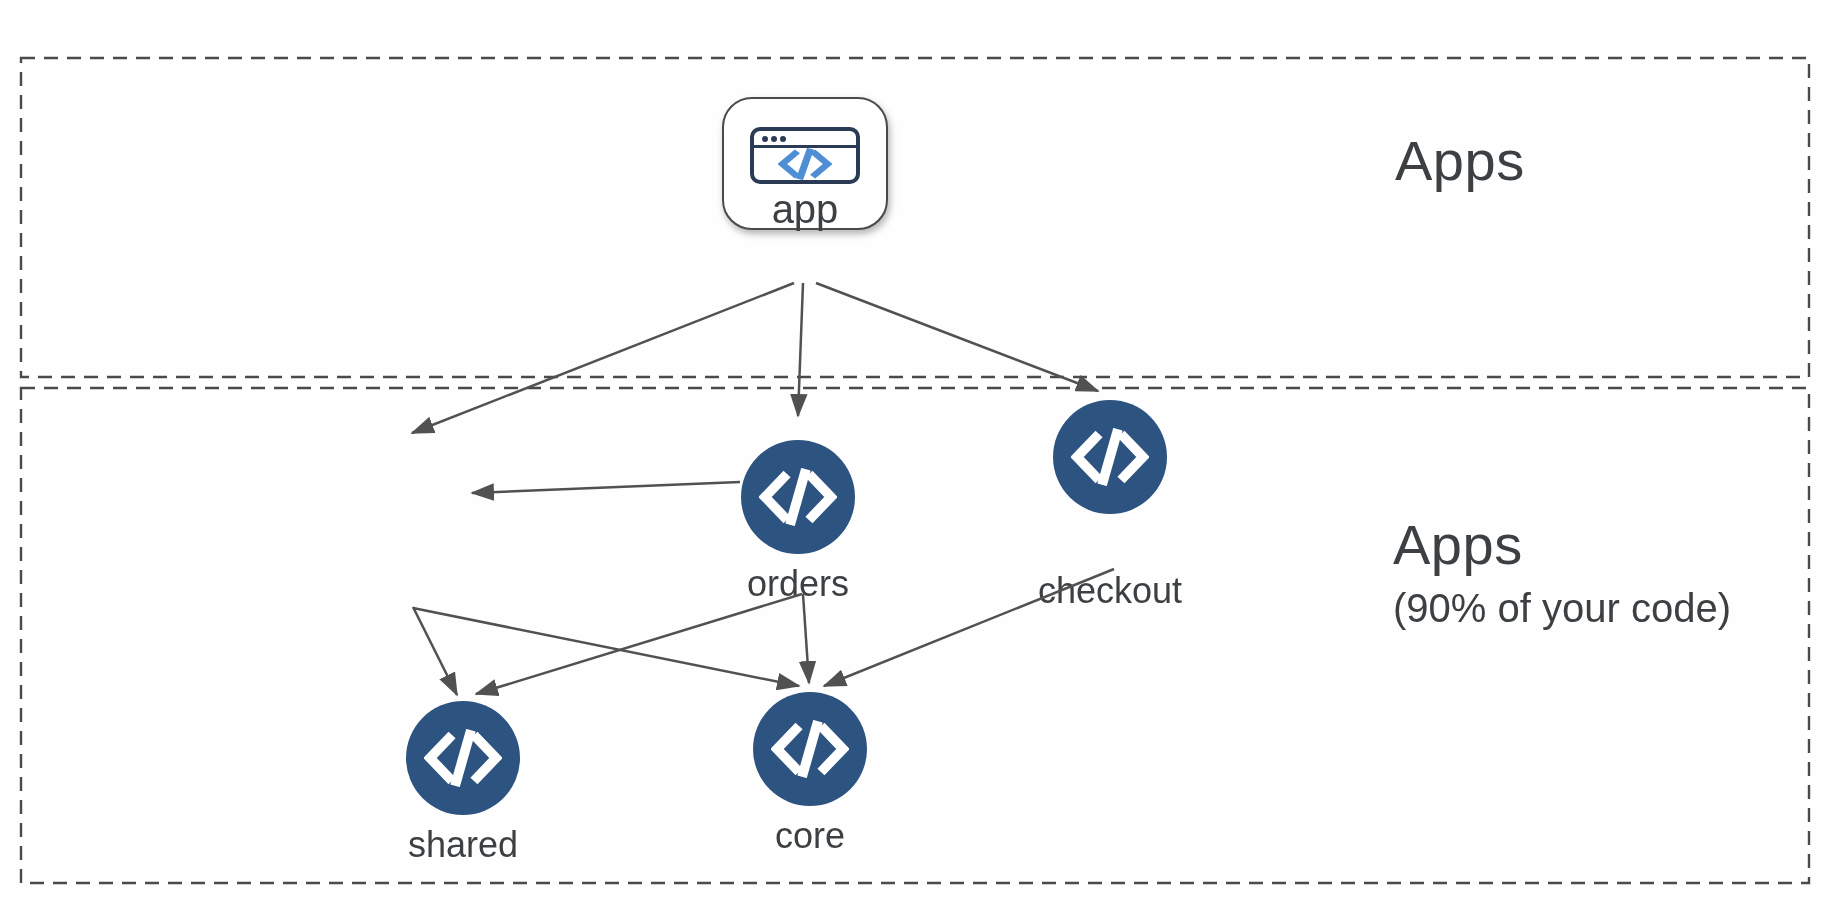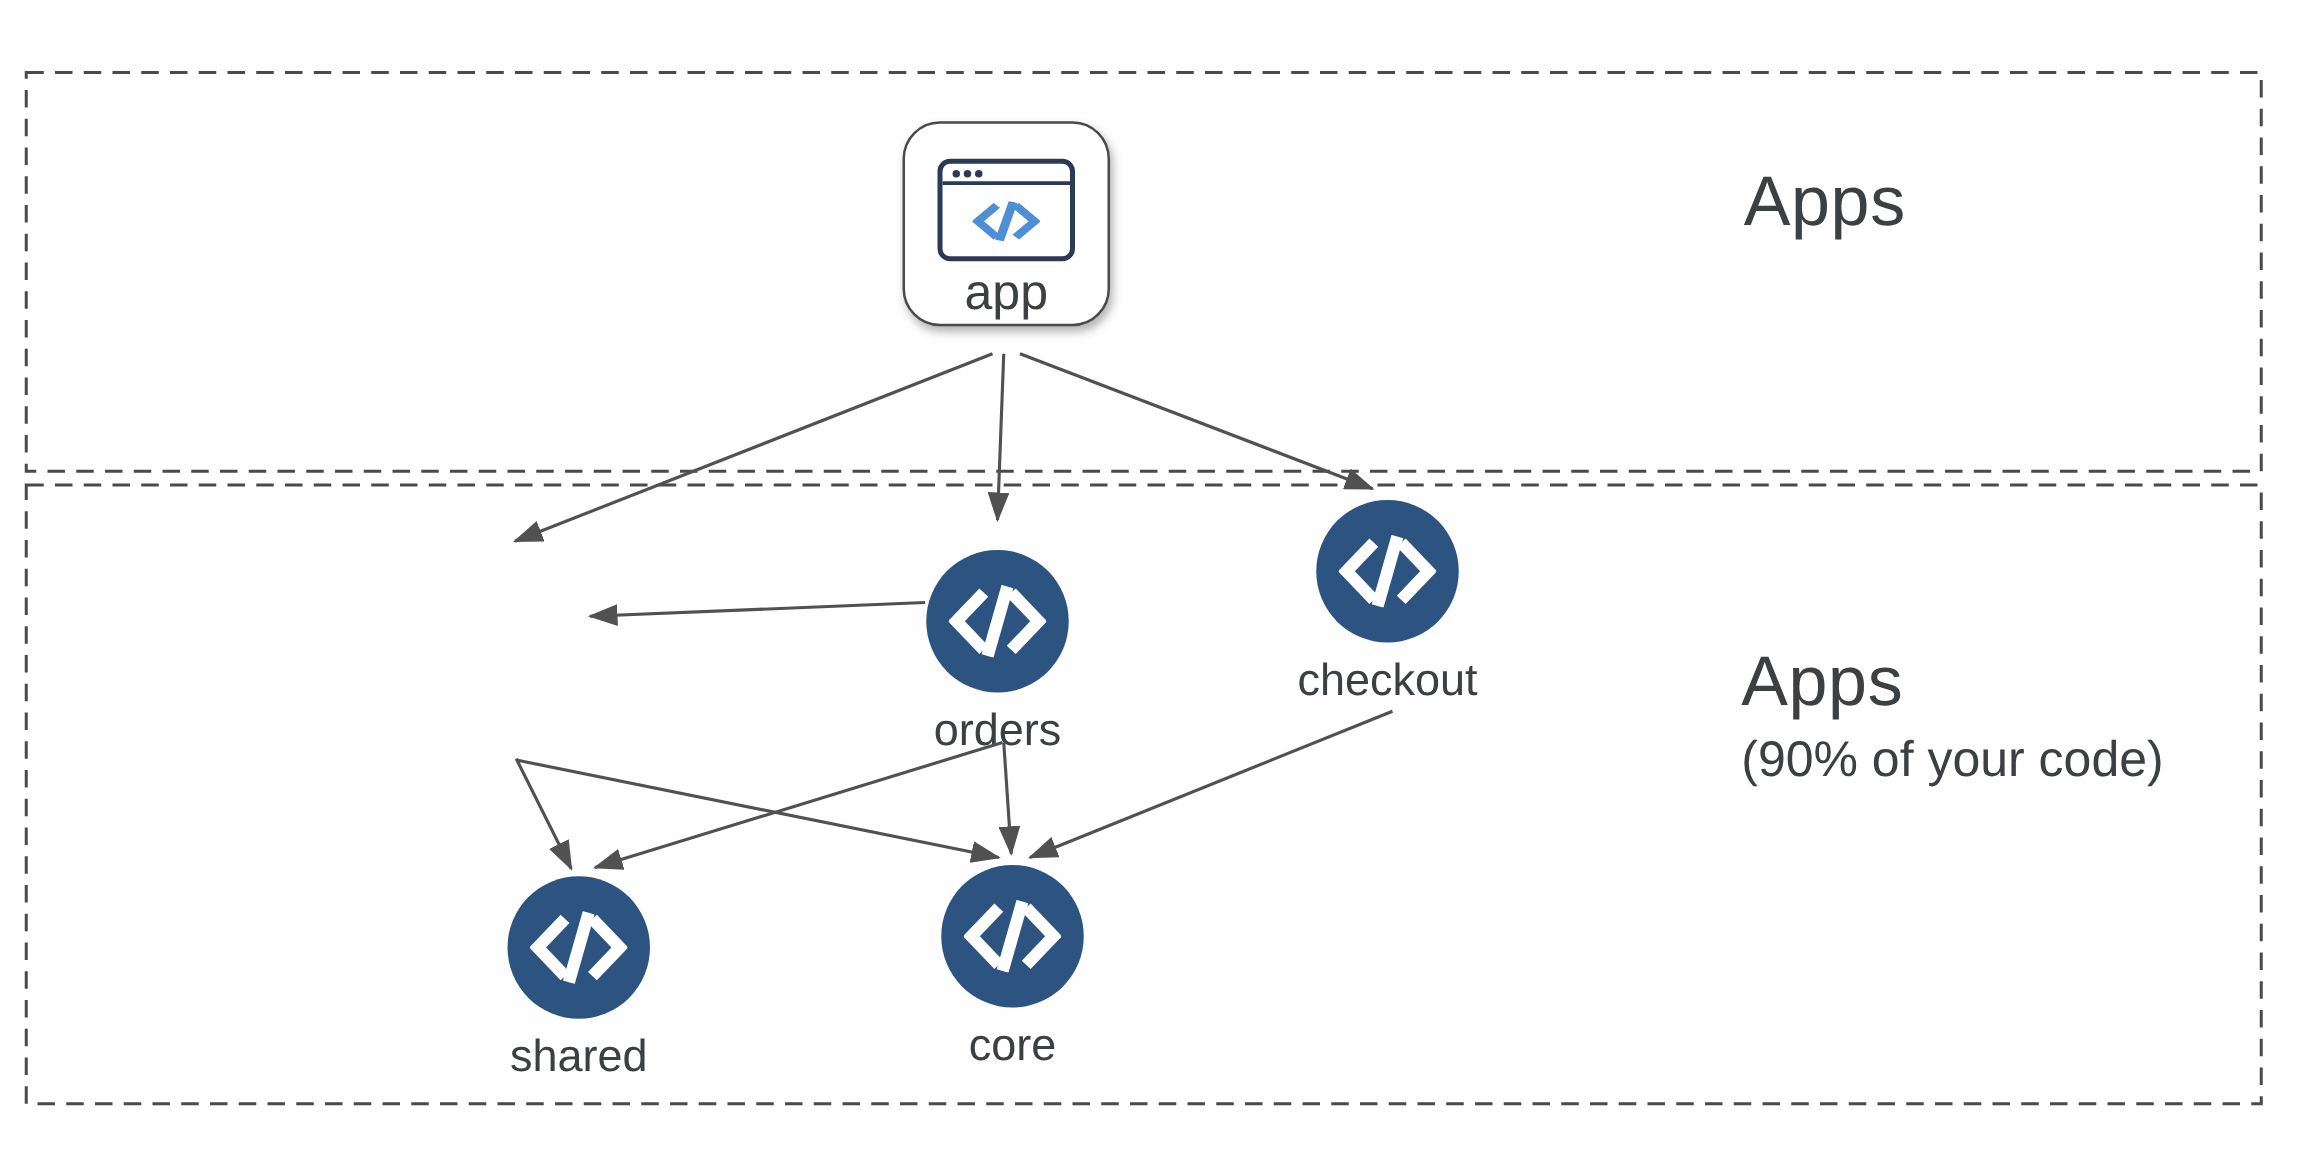--- a/index.html
+++ b/index.html
@@ -40,29 +40,29 @@
   .lib-circle {
     width: 114px; height: 114px;
     border-radius: 50%;
     background: var(--lib-circle, #2d5380);
     display: flex; align-items: center; justify-content: center;
   }
   .node-label { margin-top: 9px; font-size: 36px; color: var(--text, #3d4043); }
 
   .node-products { left: 323px; top: 440px; }
   .node-orders   { left: 713px; top: 440px; }
-  .node-checkout { left: 1025px; top: 400px; }
+  .node-checkout { left: 1025px; top: 400px; gap: 47px; }
   .node-shared   { left: 378px; top: 701px; }
   .node-core     { left: 725px; top: 692px; }
 
   
   .app-node {
     position: absolute;
     left: 722px; top: 97px;
-    width: 166px; height: 164px;
+    width: 166px; height: 133px;
     box-sizing: border-box;
     background: #ffffff;
     border: 2.5px solid #4a4a4a;
     border-radius: 30px;
     box-shadow: 2px 4px 7px rgba(90, 90, 90, 0.45);
     display: flex; flex-direction: column; align-items: center;
     z-index: 2;
   }
   .browser-icon {
     margin-top: 28px;

